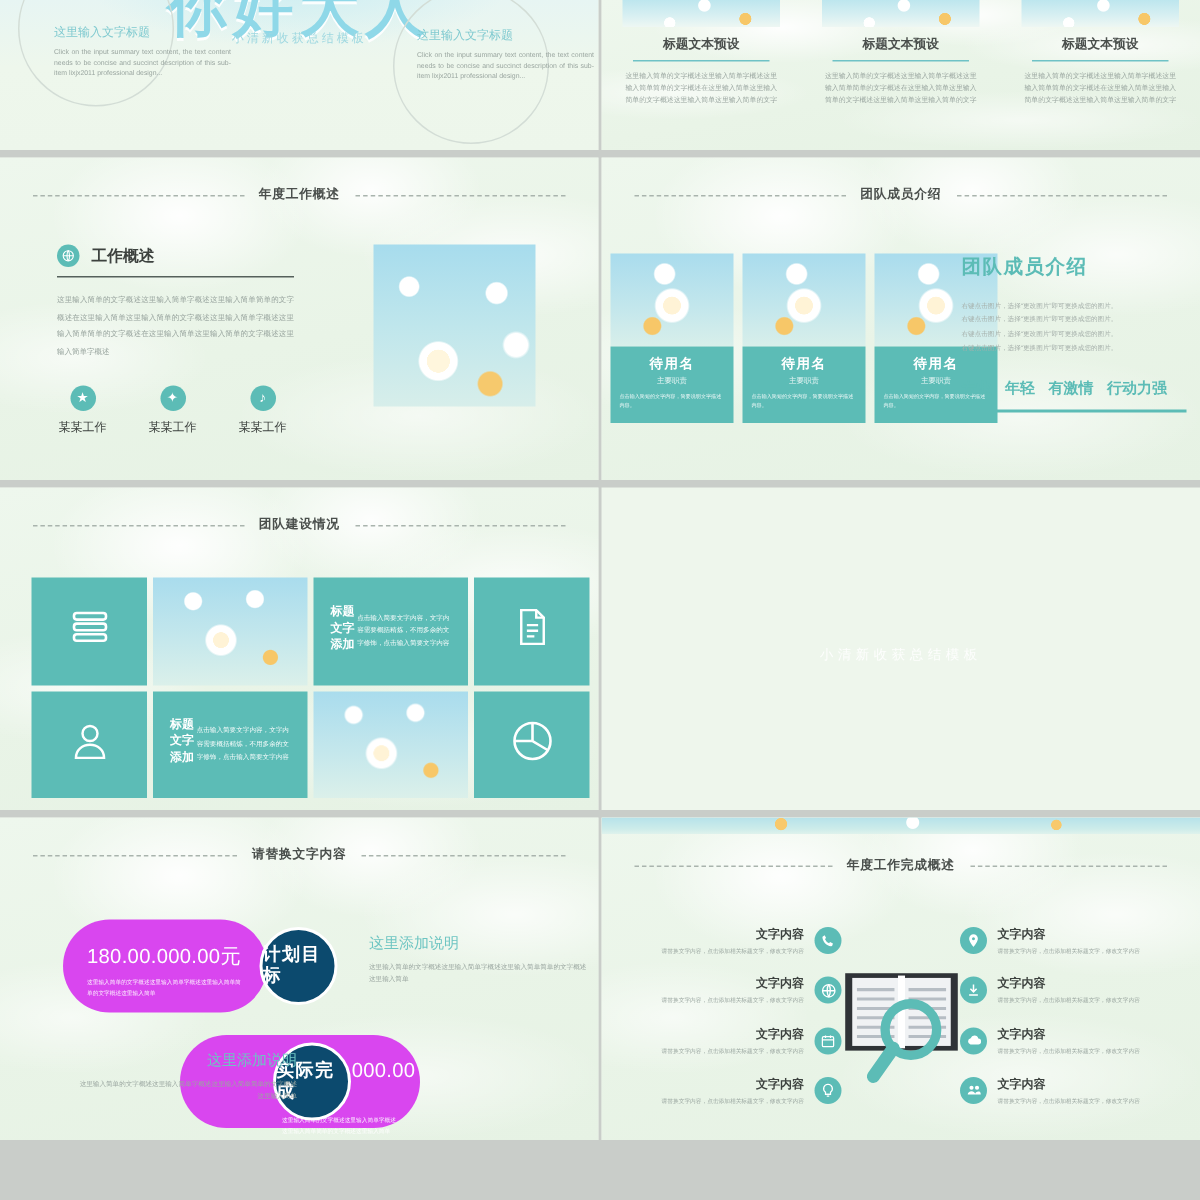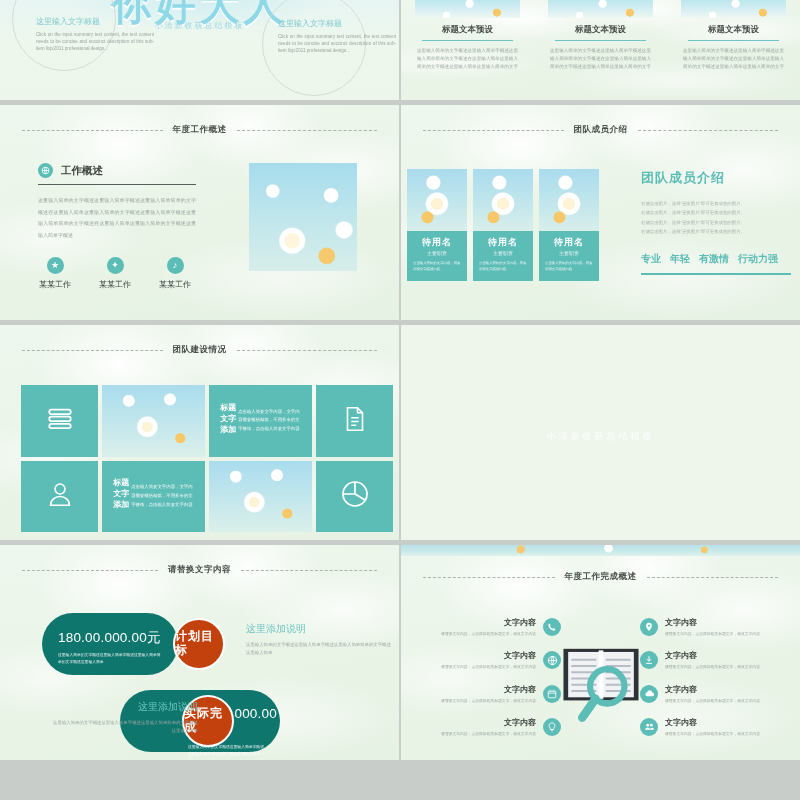--- a/index.html
+++ b/index.html
@@ -118,21 +118,21 @@
       radial-gradient(circle 16px at 72% 86%, #f6c96d 0 48%, rgba(246,201,109,0) 55%),
       radial-gradient(circle 20px at 40% 72%, #fff6dd 0 38%, #ffffff 39% 62%, rgba(255,255,255,0) 68%),
       radial-gradient(circle 12px at 22% 26%, #ffffff 0 52%, rgba(255,255,255,0) 60%),
       radial-gradient(circle 13px at 76% 30%, #ffffff 0 52%, rgba(255,255,255,0) 60%),
       radial-gradient(circle 17px at 88% 62%, #ffffff 0 45%, rgba(255,255,255,0) 55%),
       linear-gradient(180deg, #a7dced 0%, #bfe6ec 50%, #d7eeea 100%);
   }
 
   
   .s4 .cards { position: absolute; left: 6px; top: 64px; display: flex; gap: 6px; }
-  .s4 .card { width: 60px; }
+  .s4 .card { width: 82px; }
   .s4 .card .img {
     height: 62px;
     background:
       radial-gradient(circle 11px at 34% 78%, #f7c768 0 50%, rgba(247,199,104,0) 58%),
       radial-gradient(circle 17px at 50% 56%, #fff3d6 0 34%, #ffffff 36% 62%, rgba(255,255,255,0) 70%),
       radial-gradient(circle 13px at 44% 22%, #ffffff 0 50%, rgba(255,255,255,0) 58%),
       linear-gradient(180deg, #a9dced 0%, #c4e7ec 60%, #d8efea 100%);
   }
   .s4 .card .meta { background: #5cbcb6; color: #fff; padding: 5px 6px 8px; text-align: center; }
   .s4 .card .meta .nm { font-size: 9px; font-weight: bold; letter-spacing: 1px; }
@@ -191,29 +191,29 @@
     font-size: 40px; font-weight: bold; color: #ffffff; letter-spacing: 7px;
     text-shadow: 0 1px 3px rgba(120,190,200,.35);
   }
   .s6 .dsub {
     position: absolute; left: 0; right: 0; top: 105px; text-align: center;
     font-size: 9px; color: #ffffff; letter-spacing: 3px; opacity: .9;
   }
 
   
   .s7 .pill {
-    position: absolute; height: 62px; border-radius: 31px; background: #0f766e; color: #fff;
+    position: absolute; height: 62px; border-radius: 31px; background: #d946ef; color: #fff;
   }
   .s7 .pill.p1 { left: 42px; top: 68px; width: 136px; padding: 16px 14px 0 16px; }
   .s7 .pill.p2 { left: 120px; top: 145px; width: 160px; padding: 16px 14px 0 68px; }
   .s7 .amount { font-size: 13.5px; letter-spacing: .2px; }
   .s7 .pill p { font-size: 3.8px; line-height: 1.8; margin-top: 5px; opacity: .92; }
   .s7 .knob {
     position: absolute; width: 52px; height: 52px; border-radius: 50%;
-    background: #c2410c; border: 2px solid #ffffff; color: #fff;
+    background: #0c4a6e; border: 2px solid #ffffff; color: #fff;
     display: flex; flex-direction: column; align-items: center; justify-content: center;
     font-size: 12px; font-weight: bold; line-height: 1.15; letter-spacing: 1px;
   }
   .s7 .knob.k1 { left: 173px; top: 73px; }
   .s7 .knob.k2 { left: 182px; top: 150px; }
   .s7 .note { position: absolute; width: 146px; }
   .s7 .note.n1 { left: 246px; top: 77px; text-align: left; }
   .s7 .note.n2 { left: 52px;  top: 155px; text-align: right; }
   .s7 .note h4 { font-size: 10px; color: #6ec5c2; font-weight: normal; margin-bottom: 5px; }
   .s7 .note p  { font-size: 4.4px; line-height: 1.85; color: #9aa6a0; }

